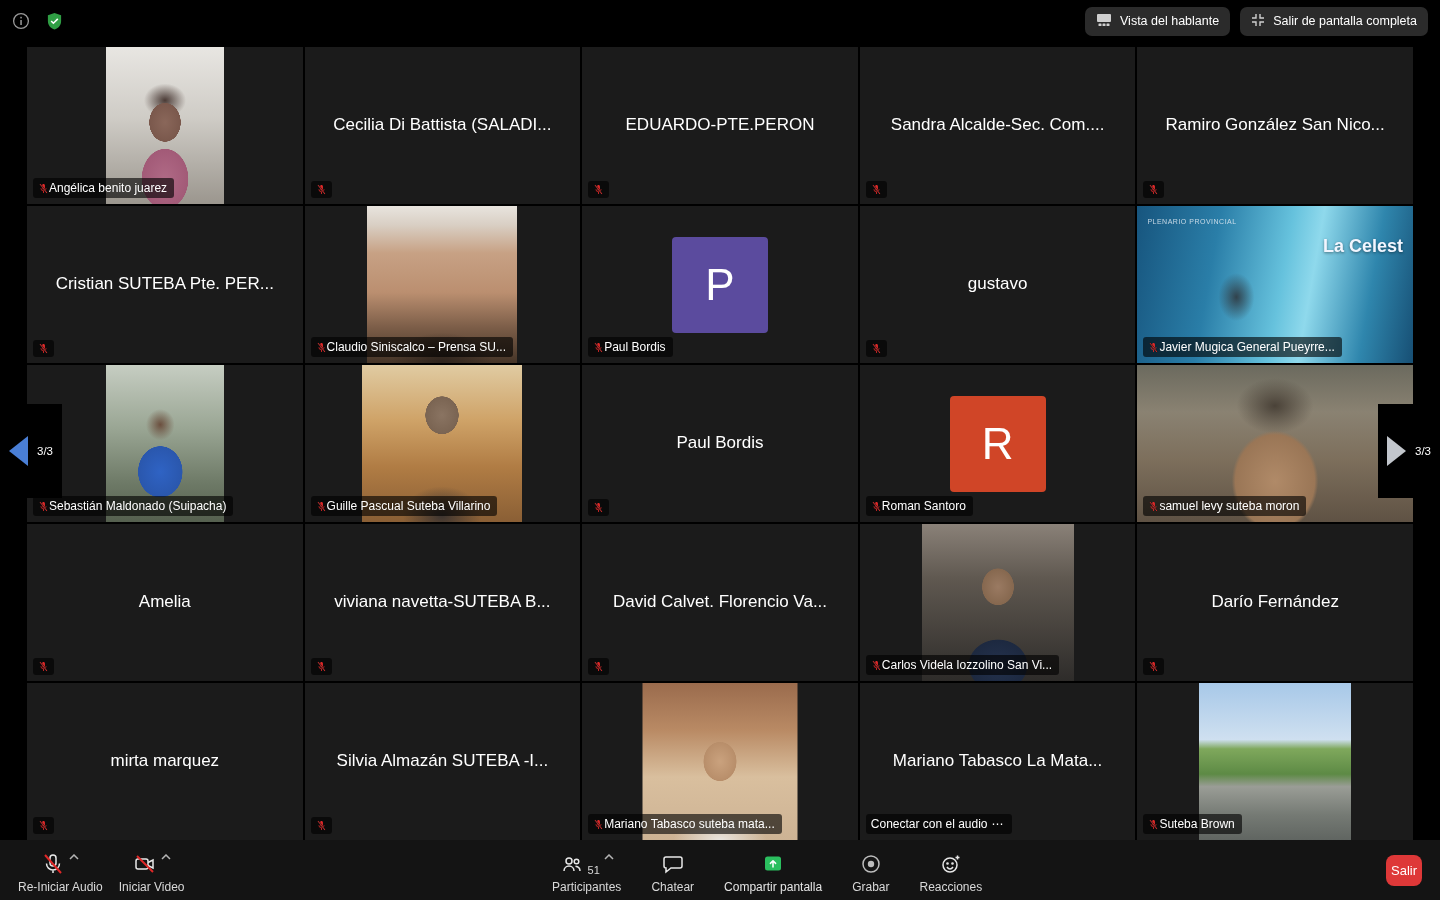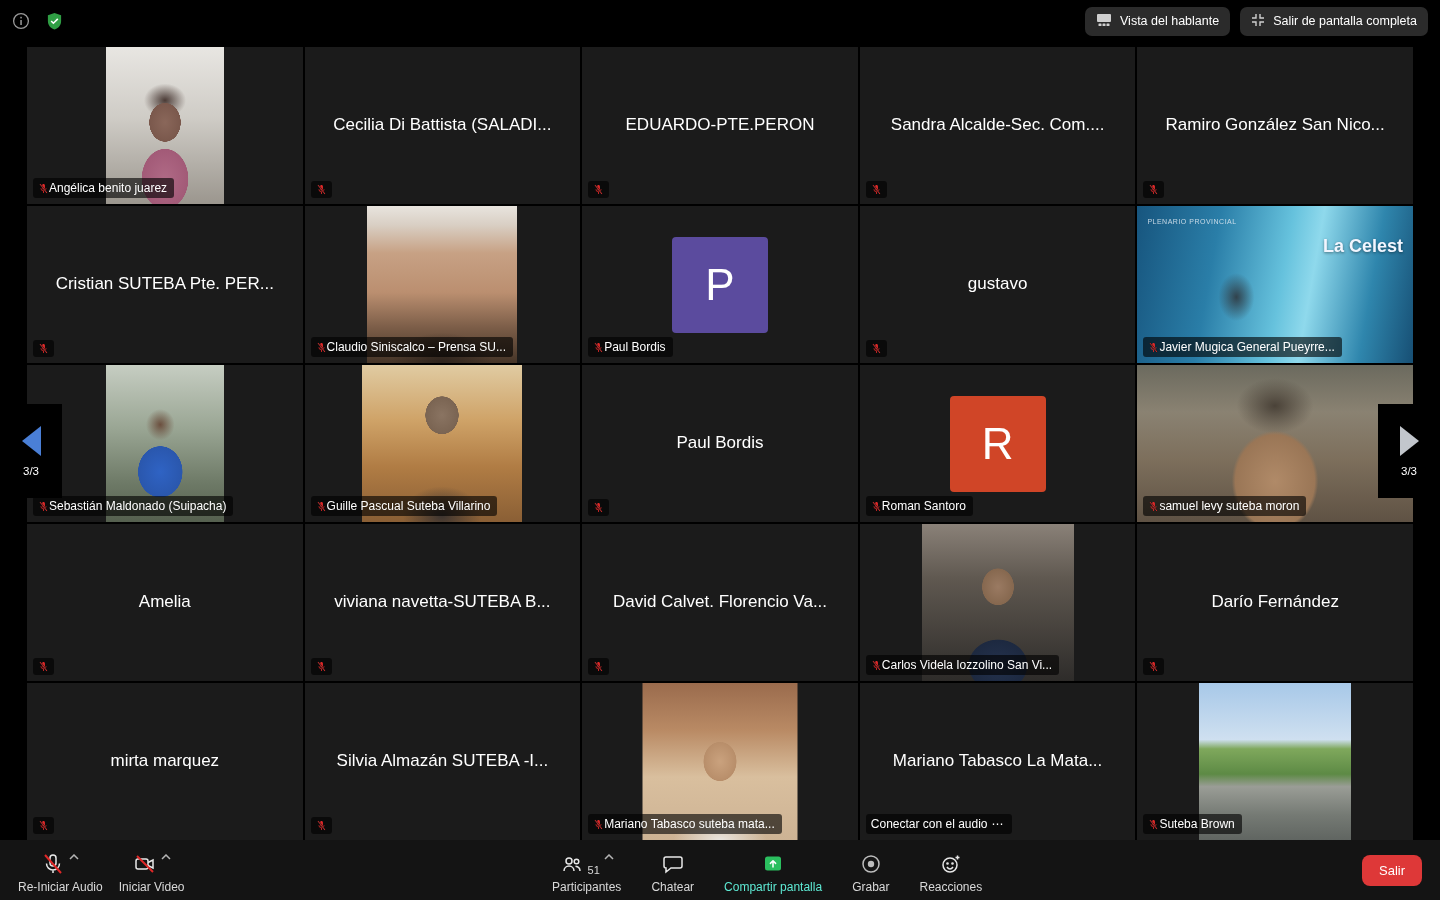--- a/index.html
+++ b/index.html
@@ -61,38 +61,38 @@
     linear-gradient(180deg,#8a8178 0%,#5f5850 35%,#2e2c2a 100%)}
   .v-mariano{background:
     radial-gradient(27px 32px at 50% 50%,#caa27e 0%,#b88e6a 60%,rgba(0,0,0,0) 62%),
     radial-gradient(62px 32px at 50% 100%,#e8e4de 0%,rgba(0,0,0,0) 75%),
     linear-gradient(180deg,#9a6b4d 0%,#b98a64 30%,#d9bf9e 60%,#cdb394 100%)}
   .v-road{background:linear-gradient(180deg,#a7c8e8 0%,#cfe0f0 36%,#7fa85c 42%,#5d8a45 58%,#9a9d96 66%,#757a74 84%,#606561 100%)}
   .video-text{position:absolute;top:30px;right:10px;font-size:18px;font-weight:bold;color:#f2f6ff;text-shadow:0 1px 3px rgba(0,0,0,.45)}
   .video-subtext{position:absolute;top:12px;left:10px;font-size:7px;letter-spacing:.5px;color:#dfe9f2;opacity:.85}
 
   
-  .navpanel{position:absolute;z-index:5;width:62px;height:94px;background:#000;display:flex;flex-direction:column;align-items:center;justify-content:center;gap:9px;top:404px}
+  .navpanel{position:absolute;z-index:5;width:62px;height:94px;background:#000;display:flex;align-items:center;justify-content:center;gap:9px;top:404px}
   .navpanel.left{left:0}
   .navpanel.right{right:0}
   .tri-left{width:0;height:0;border-top:15px solid transparent;border-bottom:15px solid transparent;border-right:19px solid #4a7fd6;cursor:pointer}
   .tri-right{width:0;height:0;border-top:15px solid transparent;border-bottom:15px solid transparent;border-left:19px solid #c2c6cc;cursor:pointer}
   .nav-count{font-size:11.5px;color:#fff}
 
   
   .toolbar{position:absolute;left:0;right:0;bottom:0;height:60px;background:#141414;display:flex;align-items:center;padding:0 18px;z-index:6}
   .tb-left{display:flex;gap:16px}
   .tb-center{position:absolute;left:552px;display:flex;gap:30px;align-items:flex-start}
   .tb-item{display:flex;flex-direction:column;align-items:center;gap:4px;cursor:pointer;padding-top:6px}
   .tb-icon-row{display:flex;align-items:flex-start;gap:4px;height:24px}
   .tb-label{font-size:12px;color:#d9d9d9;white-space:nowrap}
-  .tb-label.green{color:#5eead4}
+  .tb-label.green{color:#e5e5e5}
   .badge{font-size:11px;color:#d9d9d9;margin-top:12px}
   .caret{margin-top:2px;display:inline-flex;cursor:pointer}
-  .leave-btn{margin-left:auto;background:#de3838;color:#fff;font-size:13px;padding:8px 17px;border-radius:8px;cursor:pointer;border:none}
+  .leave-btn{margin-left:auto;background:#de3838;color:#fff;font-size:13px;padding:8px 5px;border-radius:8px;cursor:pointer;border:none}
 </style>
 </head>
 <body>
 
 <div class="topbar">
   <div class="topbar-left">
     <span class="icon-btn">
       <svg width="18" height="18" viewBox="0 0 18 18">
           <circle cx="9" cy="9" r="7.4" stroke="#9a9a9a" stroke-width="1.3" fill="none"></circle>
           <rect x="8.3" y="8" width="1.5" height="5" fill="#9a9a9a"></rect>

